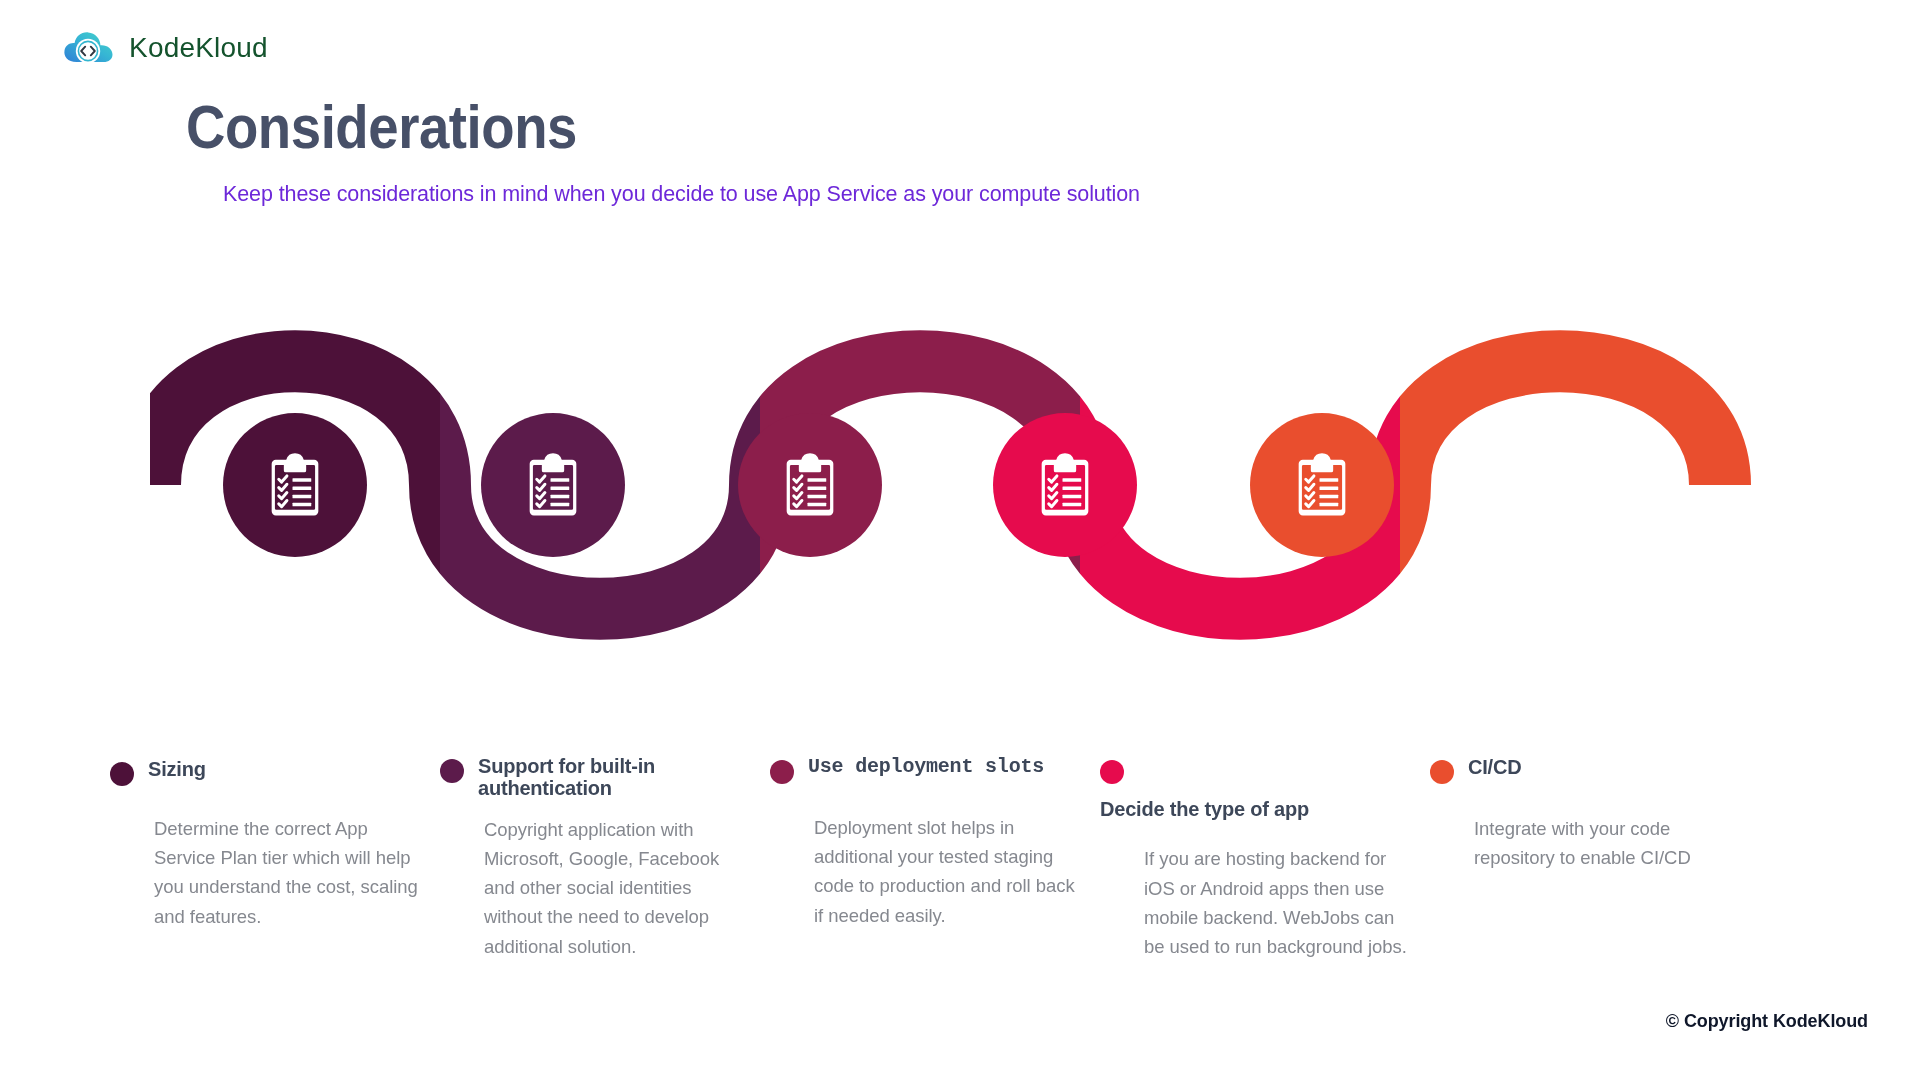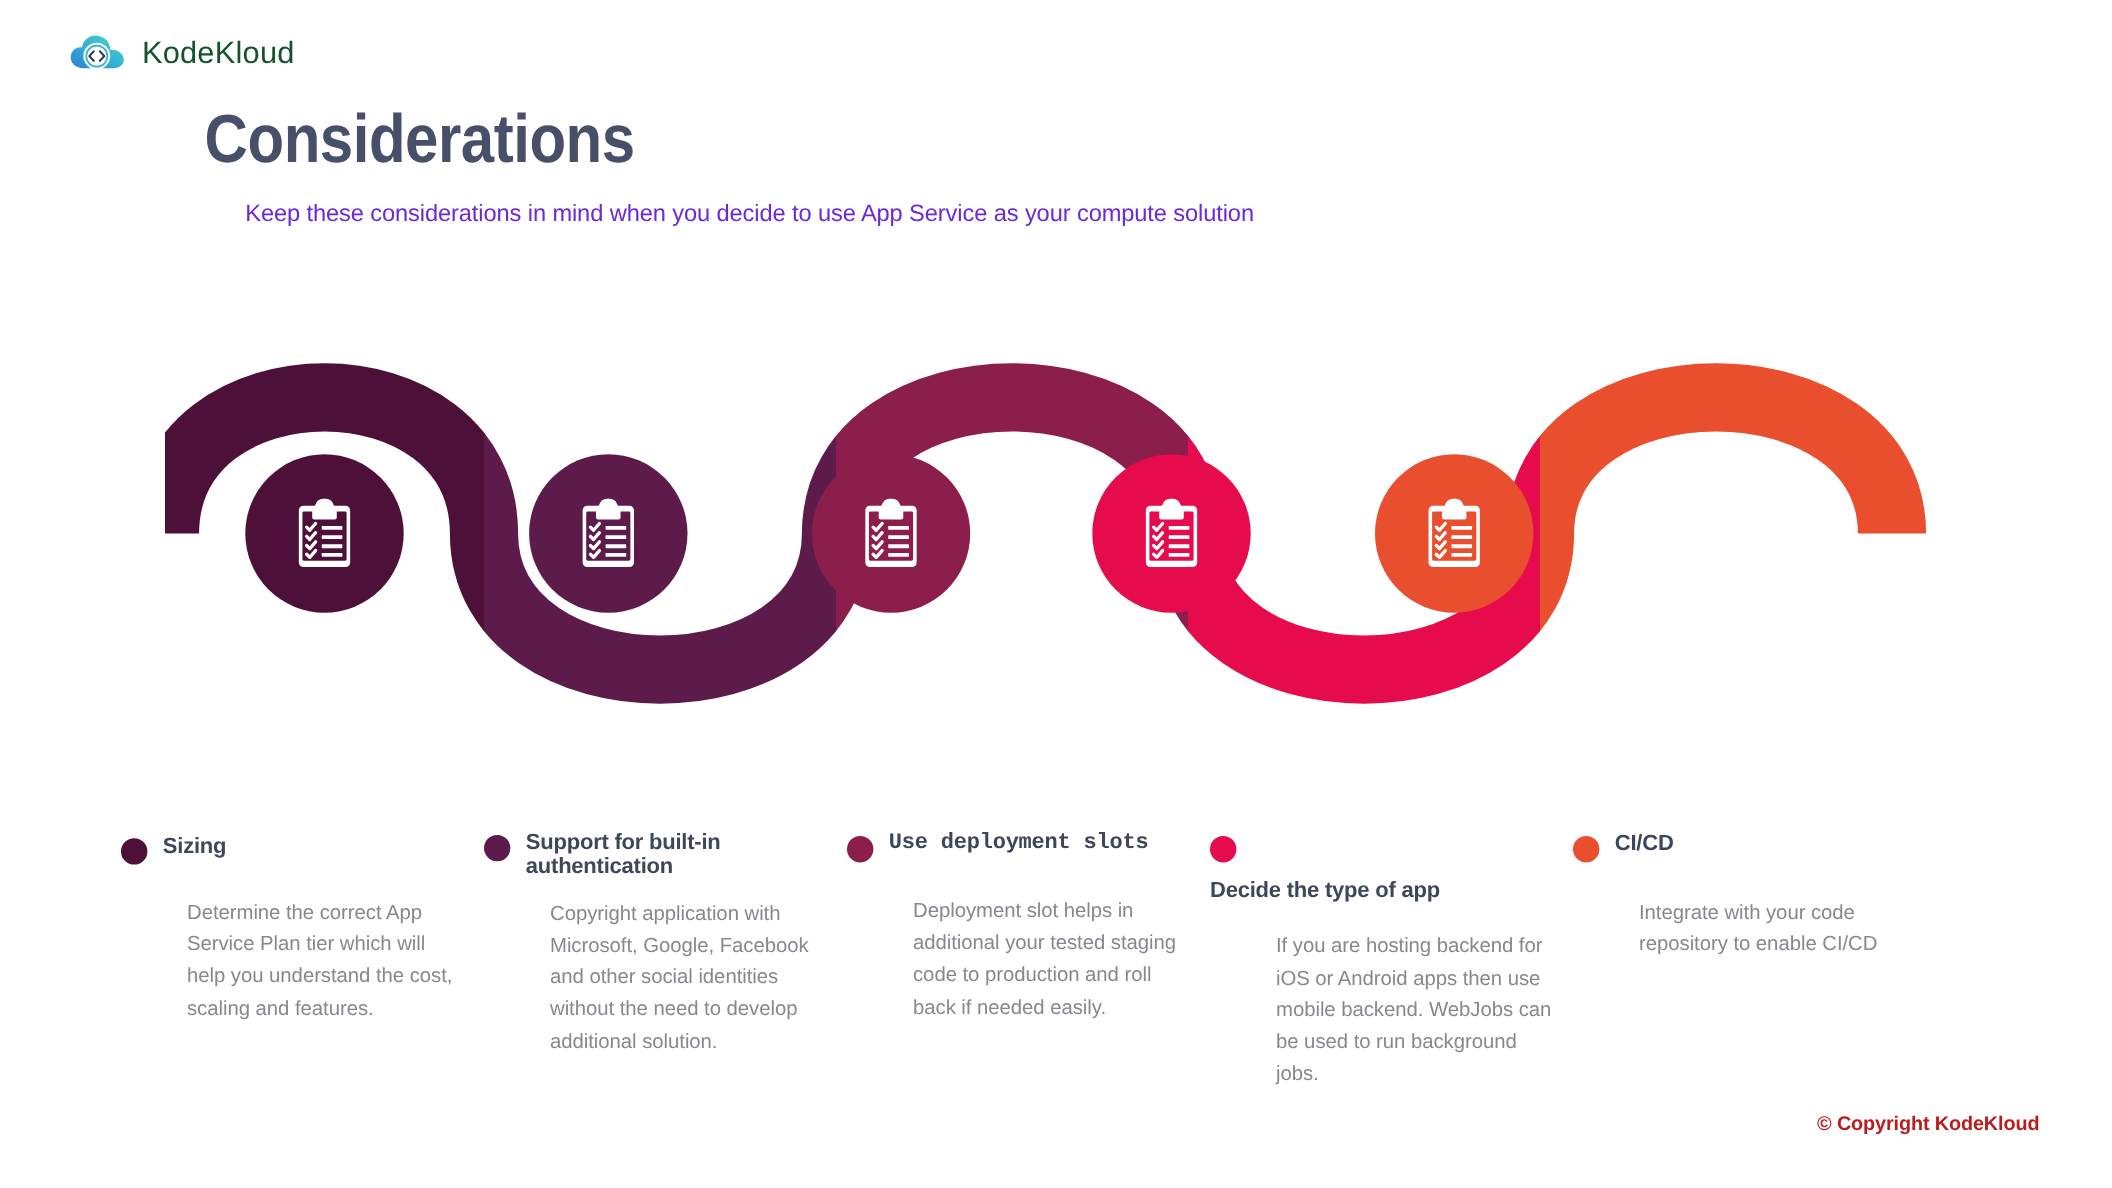--- a/index.html
+++ b/index.html
@@ -96,21 +96,21 @@
   }
   .col-title {
     font-size: 20px;
     font-weight: 700;
     color: #3d4759;
     line-height: 1.12;
     letter-spacing: -0.2px;
   }
   .col-body {
     margin-top: 24px;
-    margin-left: 60px;
+    margin-left: 44px;
     font-size: 18.5px;
     font-weight: 400;
     color: #85888f;
     line-height: 1.58;
     letter-spacing: -0.05px;
   }
   
   .col:nth-child(1) .col-body { margin-top: 22px; }
   .col:nth-child(2) .col-body { margin-top: 15px; }
   .col:nth-child(3) .col-body { margin-top: 23px; }
@@ -118,25 +118,25 @@
   .col:nth-child(5) .col-body { margin-top: 24px; }
 
   .col:nth-child(2) .col-head { margin-top: -3px; }
   .col:nth-child(3) .col-head { margin-top: -2px; font-family: Liberation Mono, monospace; }
   .col:nth-child(4) .col-head { margin-top: -2px; flex-direction: column; }
   .col:nth-child(5) .col-head { margin-top: -2px; }
 
   
   .copyright {
     position: absolute;
-    right: 66px;
+    right: 52px;
     bottom: 48px;
     font-size: 18px;
     font-weight: 700;
-    color: #b91c1c;
+    color: #0f172a;
     letter-spacing: -0.1px;
   }
 </style>
 </head>
 <body>
 
 <div class="brand">
   <span>
     <svg class="brand-logo" viewBox="0 0 54 40" aria-hidden="true">
       <defs>

